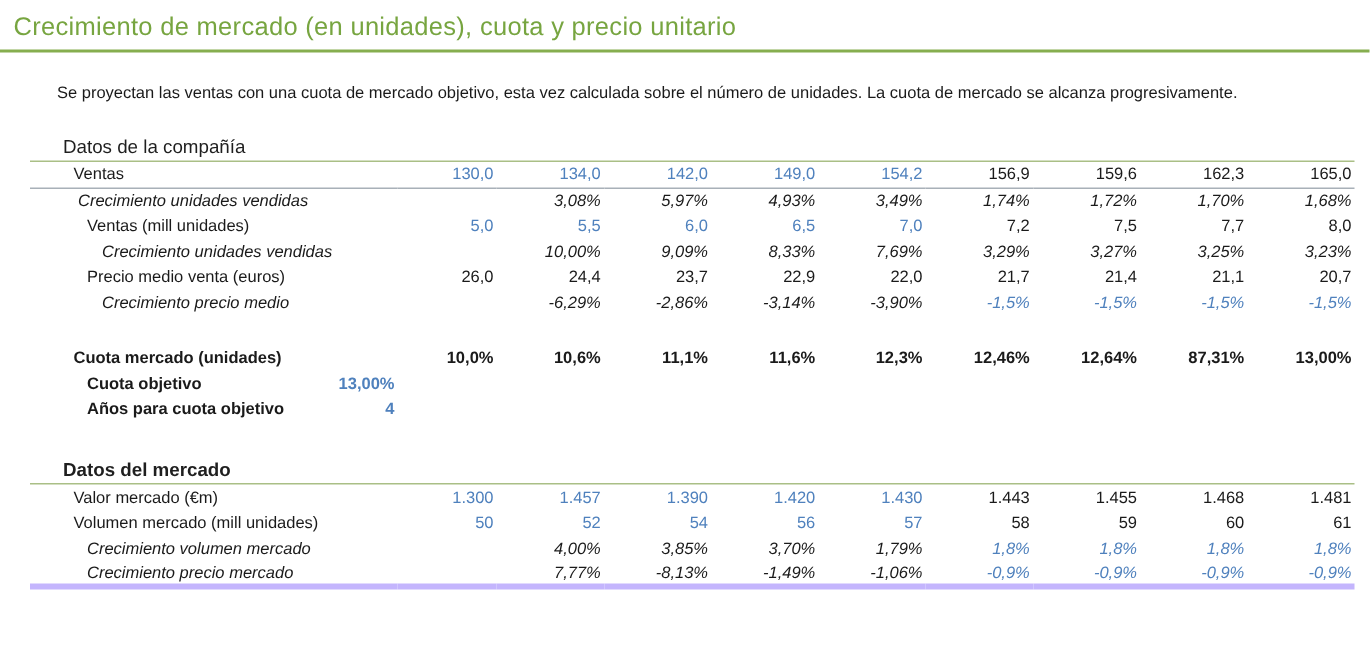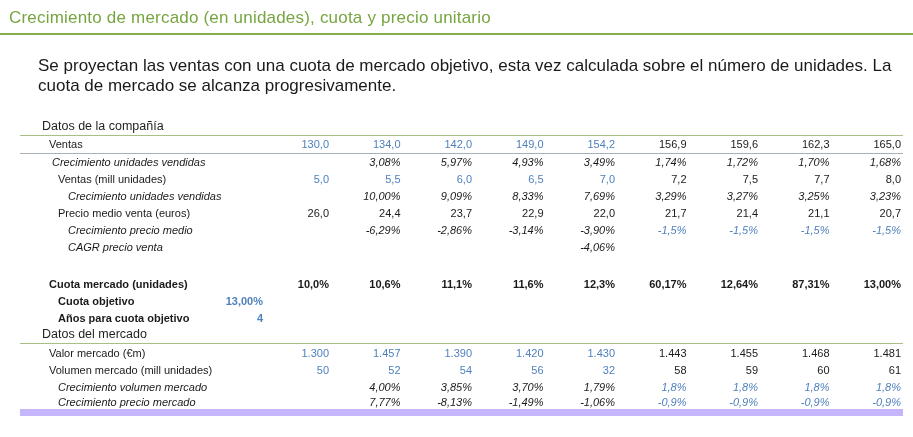--- a/index.html
+++ b/index.html
@@ -16,44 +16,44 @@
     border-bottom:2px solid #86ae4f;
     padding:8px 0 5px 9px;
   }
   .title {
     font-size:17px;
     color:#77a540;
     letter-spacing:0.2px;
   }
   .desc {
     margin:21px 0 0 38px;
-    font-size:17px;
+    font-size:11px;
     color:#1a1a1a;
   }
 
   #content { margin-top:22px; }
 
   .section-heading {
     margin-left:20px;
     width:883px;
     font-size:12.5px;
     color:#1f1f1f;
     padding:1px 0 2px 22px;
     border-bottom:1px solid #aabf86;
   }
-  .section-heading.sec-market { margin-top:0; }
+  .section-heading.sec-market { margin-top:24px;font-weight:bold; }
 
   table {
     border-collapse:collapse;
     table-layout:fixed;
     width:883px;
     margin-left:20px;
   }
   table.sec-cuota { margin-top:20px;font-weight:bold; }
-  table.sec-market { border-bottom:7px solid #c4b5fd; }
+  table.sec-market { border-bottom:4px solid #c4b5fd; }
 
   td {
     height:17px;
     padding:0;
     font-size:11px;
     white-space:nowrap;
     overflow:hidden;
     color:#1a1a1a;
     vertical-align:middle;
   }
@@ -157,32 +157,20 @@
             <td class="val"></td>
             <td class="val">-6,29%</td>
             <td class="val">-2,86%</td>
             <td class="val">-3,14%</td>
             <td class="val">-3,90%</td>
             <td class="val blue">-1,5%</td>
             <td class="val blue">-1,5%</td>
             <td class="val blue">-1,5%</td>
             <td class="val blue">-1,5%</td>
           </tr>
-          <tr class="italic">
-            <td class="lbl ind4" colspan="2">CAGR precio venta</td>
-            <td class="val"></td>
-            <td class="val"></td>
-            <td class="val"></td>
-            <td class="val"></td>
-            <td class="val">-4,06%</td>
-            <td class="val"></td>
-            <td class="val"></td>
-            <td class="val"></td>
-            <td class="val"></td>
-          </tr>
         </tbody>
       </table>
       <table class="sec-cuota">
         <colgroup>
           <col style="width: 180px;">
           <col style="width: 65px;">
           <col style="width: 66px;">
           <col style="width: 71.5px;">
           <col style="width: 71.5px;">
           <col style="width: 71.5px;">
@@ -193,21 +181,21 @@
           <col style="width: 71.5px;">
         </colgroup>
         <tbody>
           <tr>
             <td class="lbl ind1" colspan="2">Cuota mercado (unidades)</td>
             <td class="val">10,0%</td>
             <td class="val">10,6%</td>
             <td class="val">11,1%</td>
             <td class="val">11,6%</td>
             <td class="val">12,3%</td>
-            <td class="val">60,17%</td>
+            <td class="val">12,46%</td>
             <td class="val">12,64%</td>
             <td class="val">87,31%</td>
             <td class="val">13,00%</td>
           </tr>
           <tr>
             <td class="lbl ind3" colspan="1">Cuota objetivo</td>
             <td class="val blue">13,00%</td>
             <td colspan="9"></td>
           </tr>
           <tr>
@@ -244,21 +232,21 @@
             <td class="val">1.455</td>
             <td class="val">1.468</td>
             <td class="val">1.481</td>
           </tr>
           <tr>
             <td class="lbl ind1" colspan="2">Volumen mercado (mill unidades)</td>
             <td class="val blue">50</td>
             <td class="val blue">52</td>
             <td class="val blue">54</td>
             <td class="val blue">56</td>
-            <td class="val blue">32</td>
+            <td class="val blue">57</td>
             <td class="val">58</td>
             <td class="val">59</td>
             <td class="val">60</td>
             <td class="val">61</td>
           </tr>
           <tr class="italic">
             <td class="lbl ind3" colspan="2">Crecimiento volumen mercado</td>
             <td class="val"></td>
             <td class="val">4,00%</td>
             <td class="val">3,85%</td>

